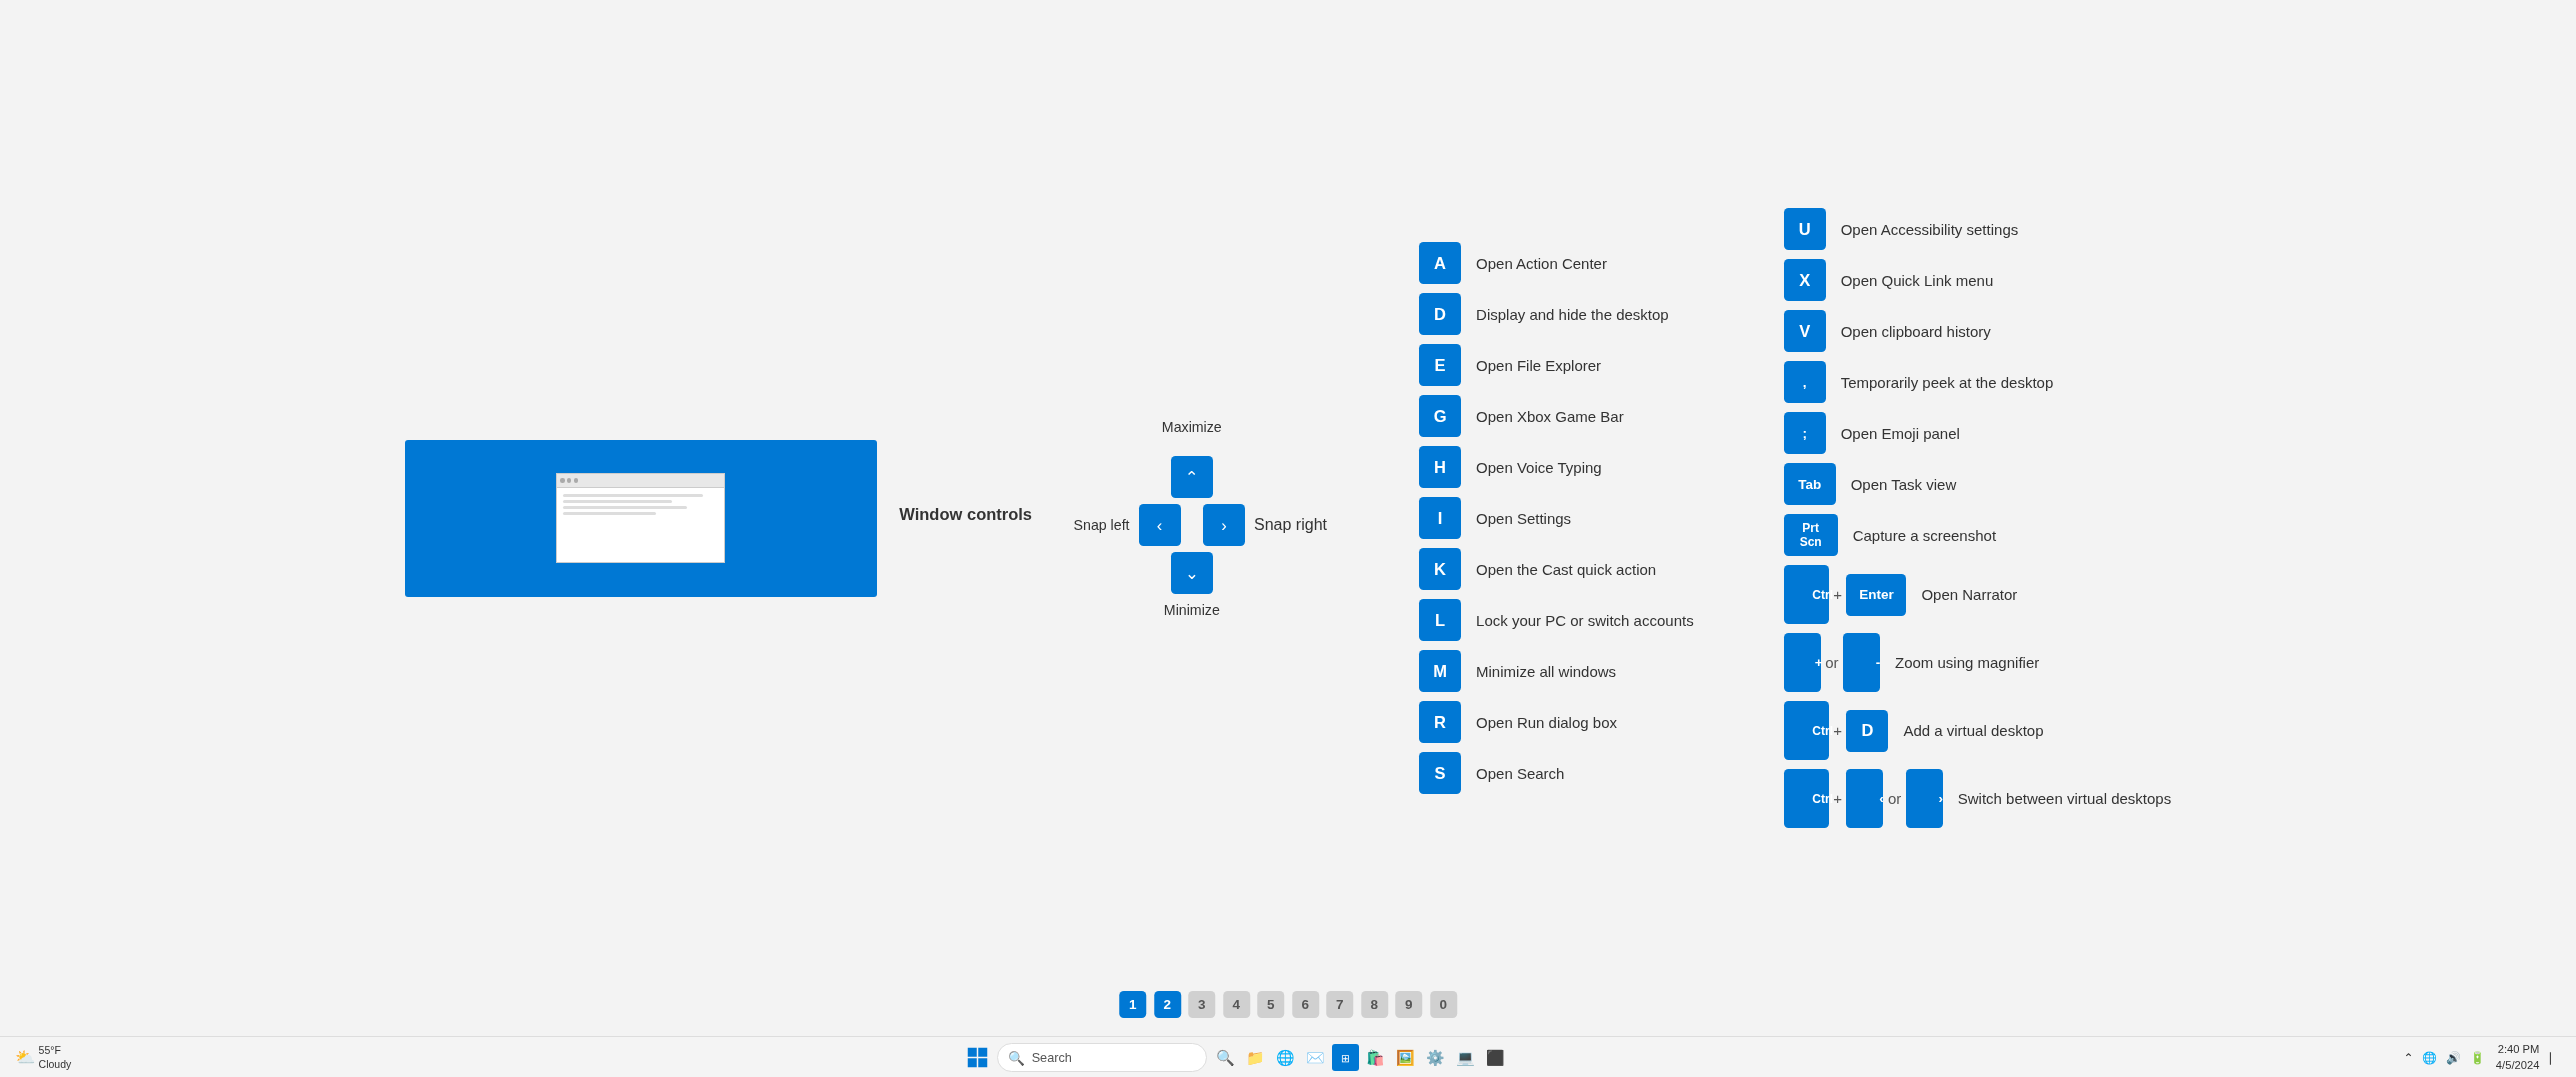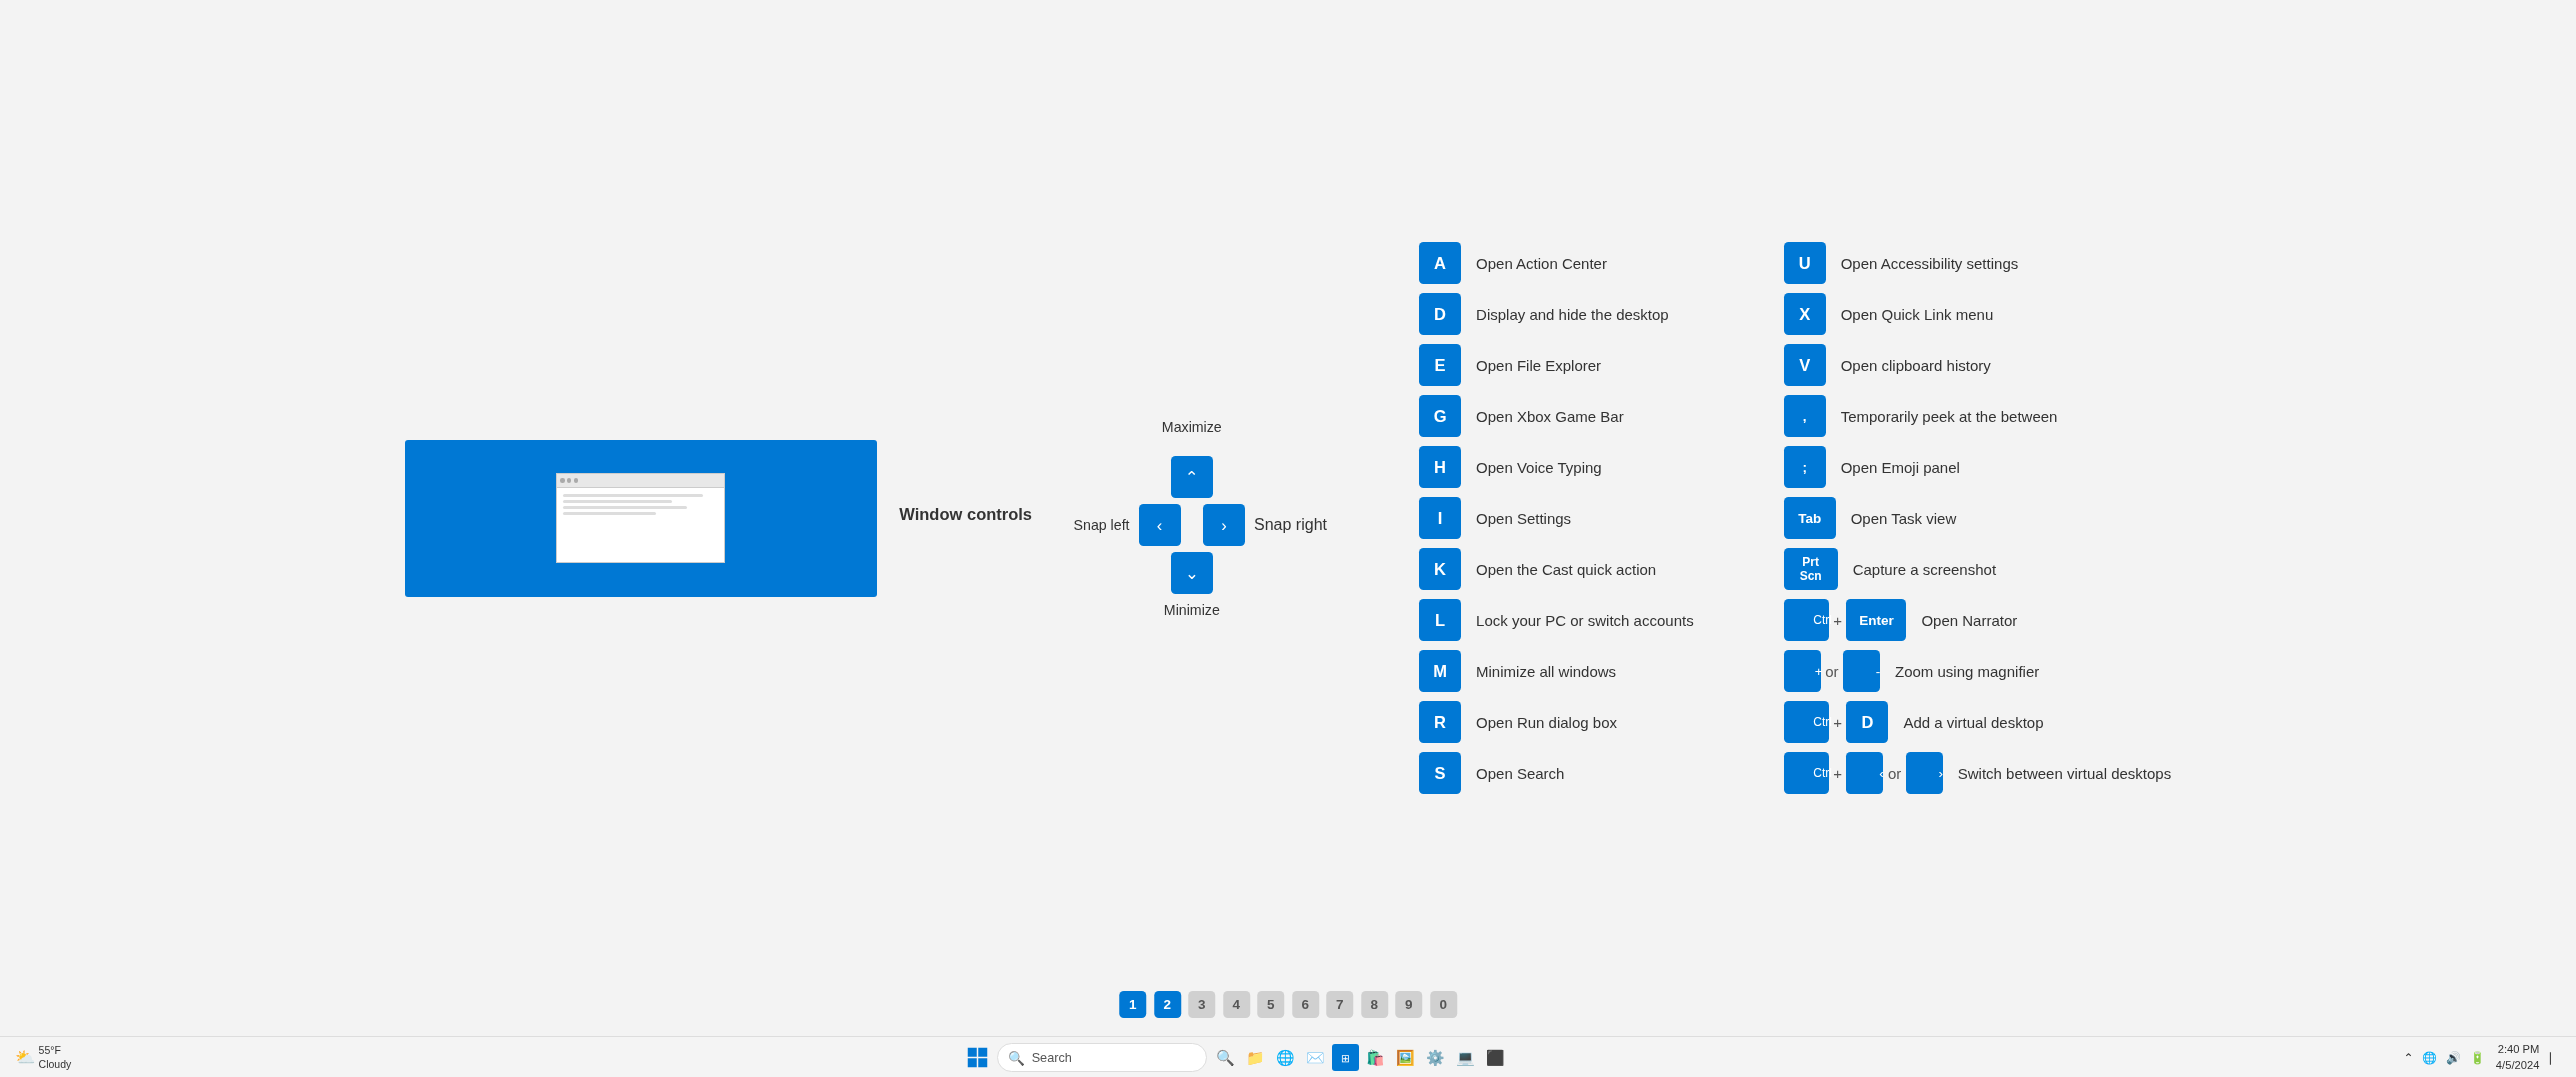--- a/index.html
+++ b/index.html
@@ -136,29 +136,29 @@
       align-items: center;
       justify-content: center;
       color: white;
       font-size: 13.5px;
       font-weight: 600;
       flex-shrink: 0;
     }
 
     .key-badge-sm {
       width: 30px;
-      height: 42px;
+      height: 59px;
       background: #0078d4;
       border-radius: 4.5px;
       display: flex;
       align-items: center;
       justify-content: center;
       color: white;
       font-size: 13.5px;
-      font-weight: 400;
+      font-weight: 700;
       flex-shrink: 0;
       padding-left: 33px;
     }
 
     .key-badge-prtscn {
       width: 54px;
       height: 42px;
       background: #0078d4;
       border-radius: 4.5px;
       display: flex;
@@ -494,21 +494,21 @@
     <div class="shortcut-row">
       <div class="key-badge">X</div>
       <span class="shortcut-desc">Open Quick Link menu</span>
     </div>
     <div class="shortcut-row">
       <div class="key-badge">V</div>
       <span class="shortcut-desc">Open clipboard history</span>
     </div>
     <div class="shortcut-row">
       <div class="key-badge" style="font-size:13.5px;">,</div>
-      <span class="shortcut-desc">Temporarily peek at the between</span>
+      <span class="shortcut-desc">Temporarily peek at the desktop</span>
     </div>
     <div class="shortcut-row">
       <div class="key-badge" style="font-size:13.5px;">;</div>
       <span class="shortcut-desc">Open Emoji panel</span>
     </div>
     <div class="shortcut-row">
       <div class="key-badge-wide">Tab</div>
       <span class="shortcut-desc">Open Task view</span>
     </div>
     <div class="shortcut-row">

